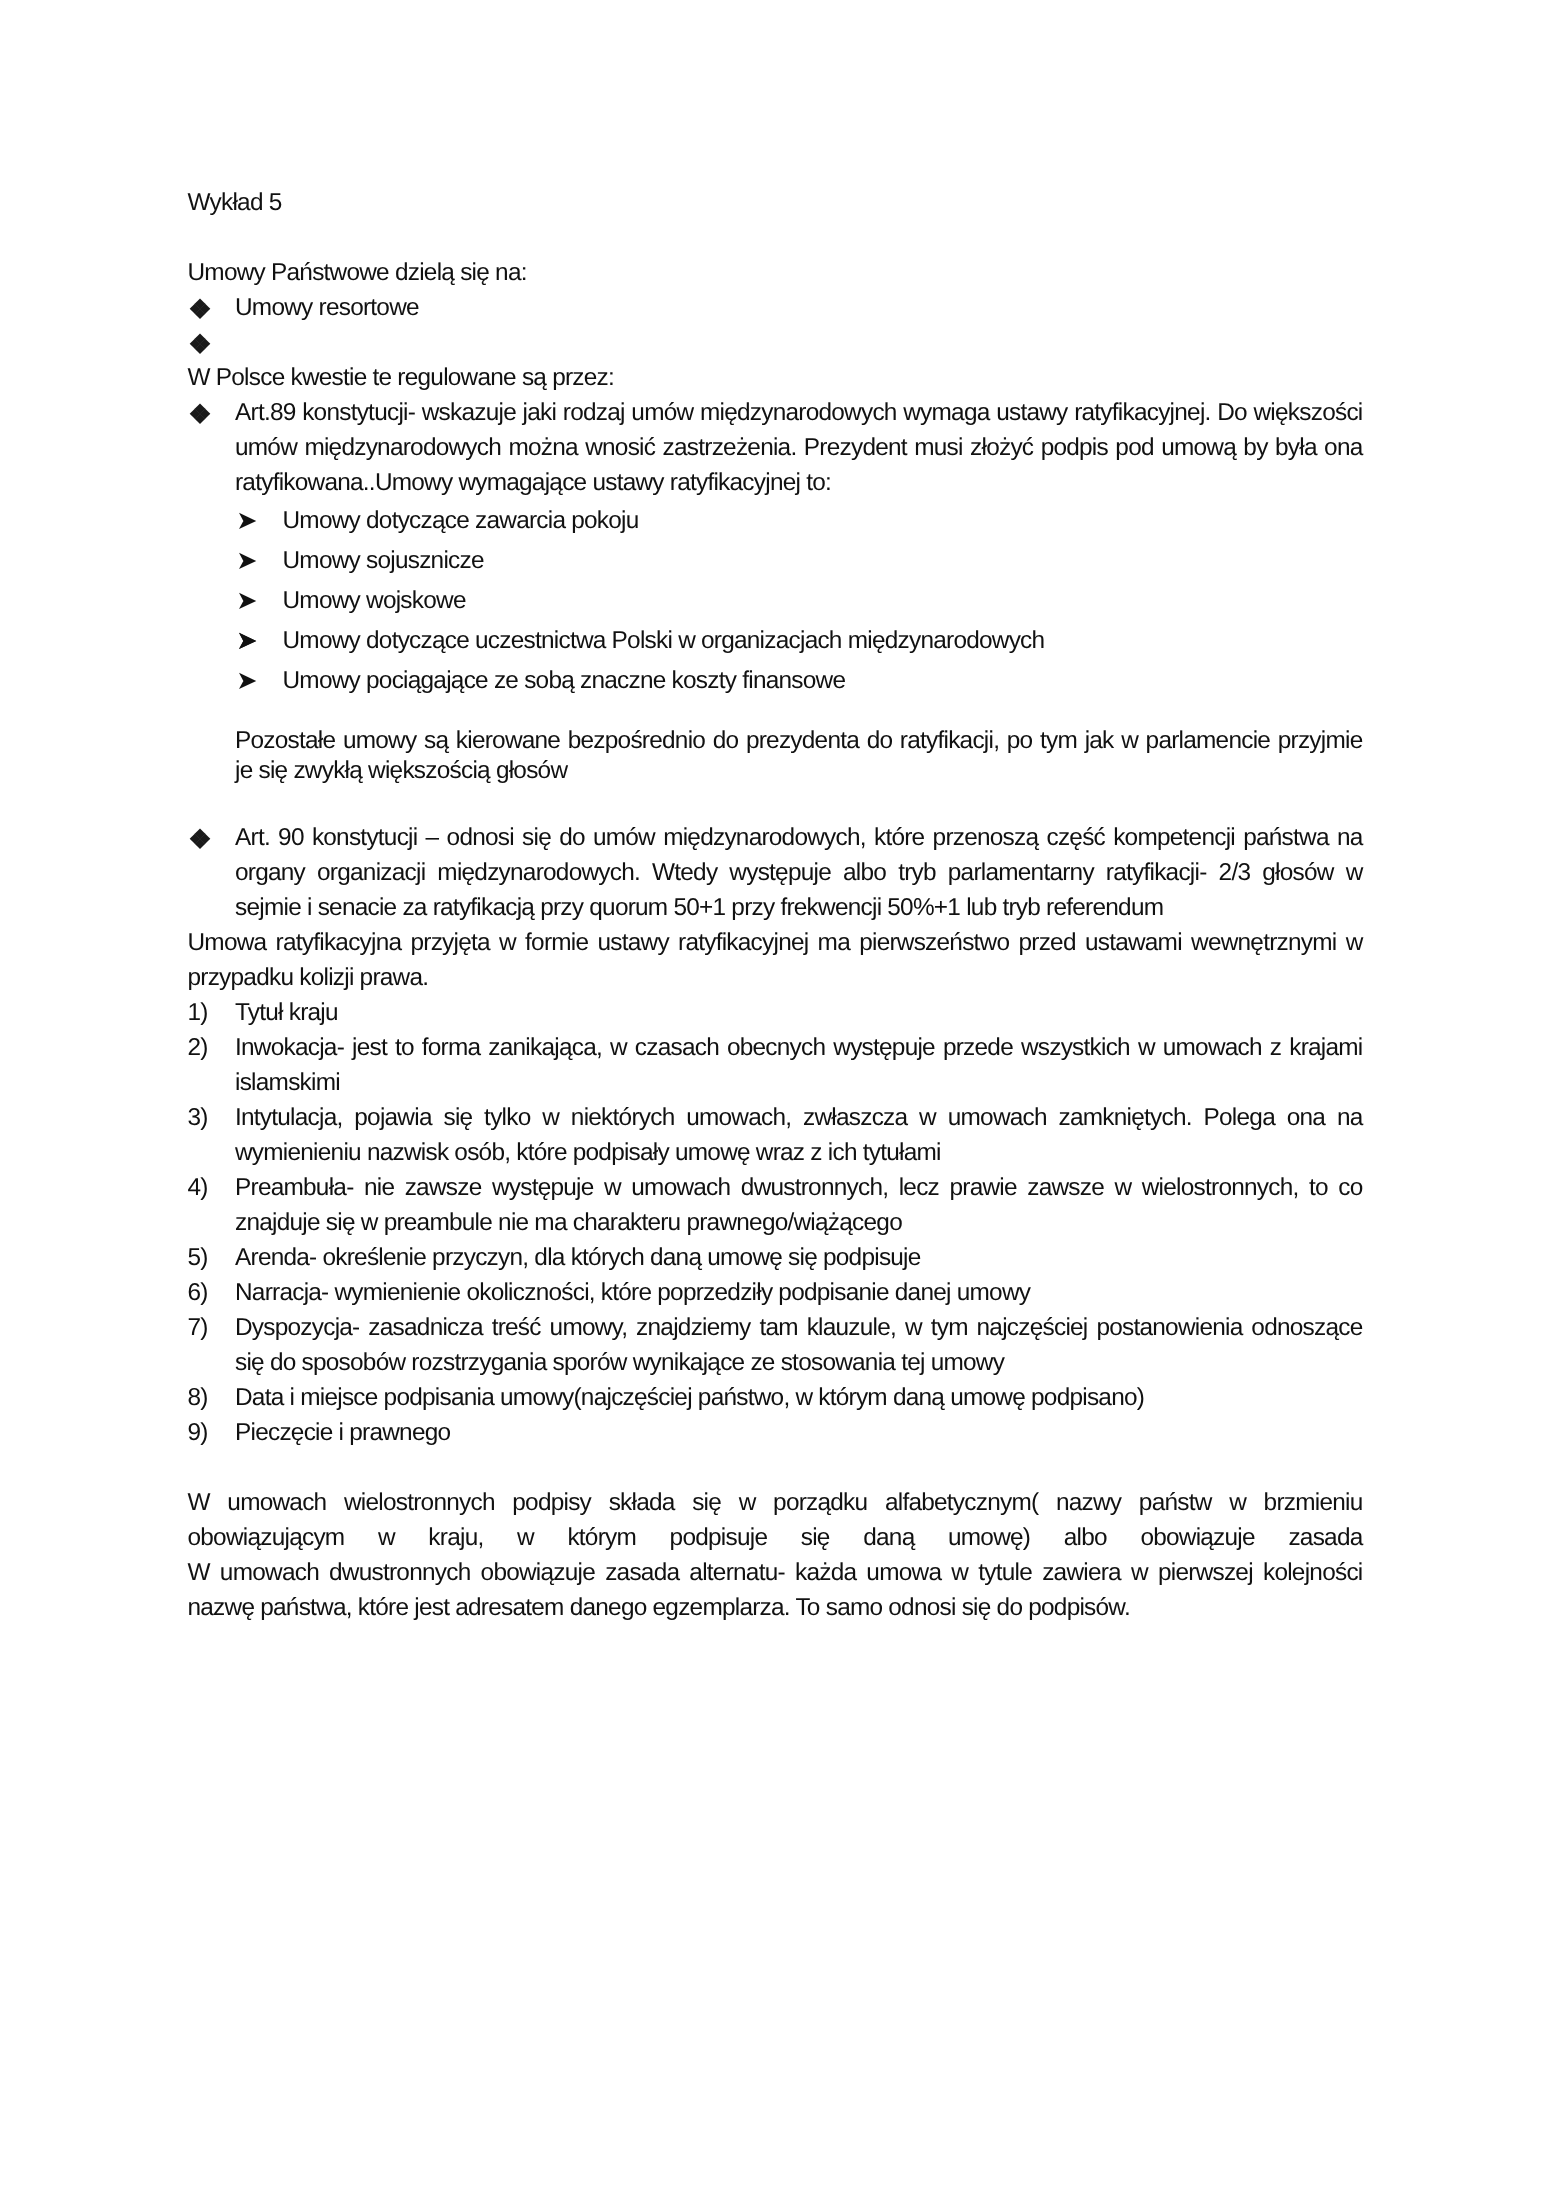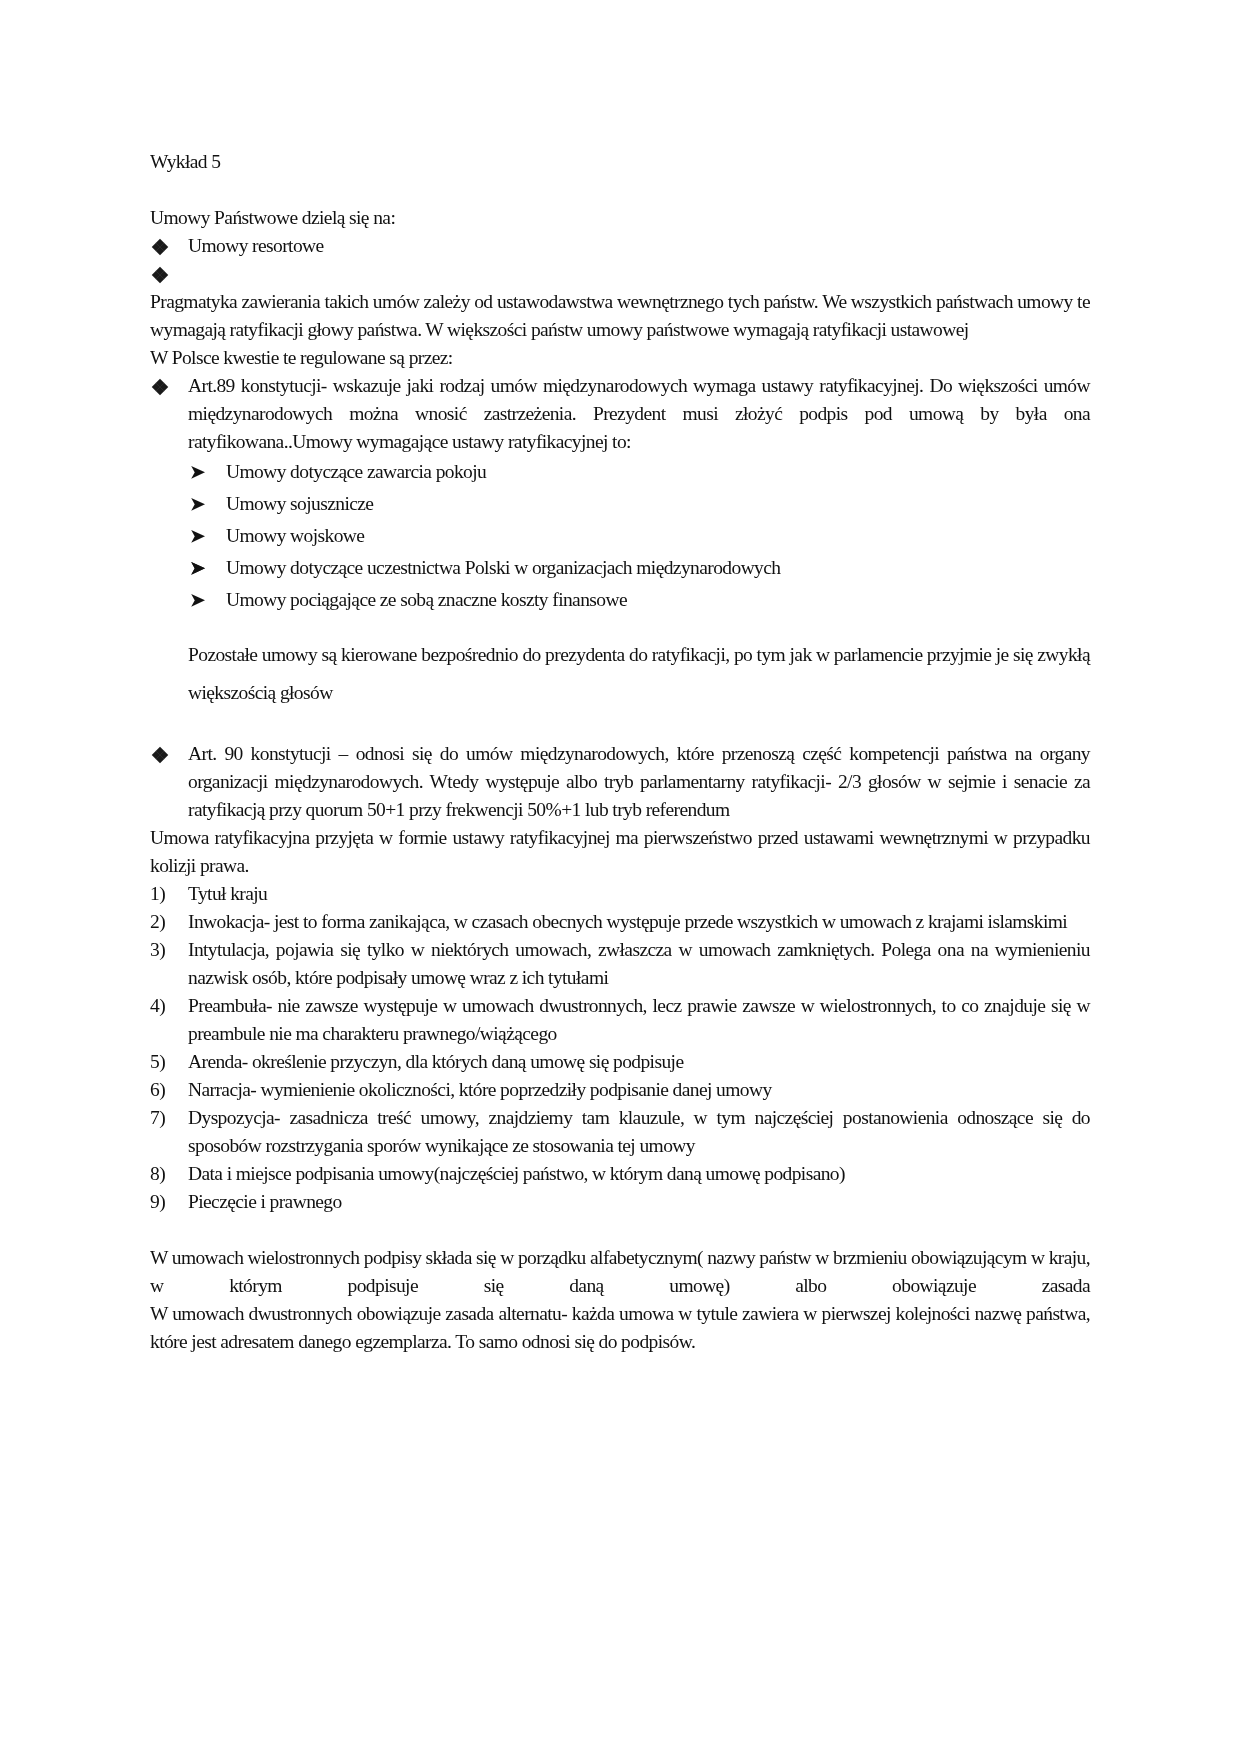--- a/index.html
+++ b/index.html
@@ -1,19 +1,19 @@
 <!DOCTYPE html>
 <html><head>
   <meta charset="utf-8">
   <style>
     html, body { margin: 0; padding: 0; background: #ffffff; }
     body { width: 1240px; height: 1754px; position: relative; overflow: hidden; }
     .page {
       position: absolute; left: 150px; top: 148px; width: 940px;
-      font-family: Liberation Serif, serif;
+      font-family: Liberation Sans, sans-serif;
       font-size: 19.5px; color: #111111; line-height: 28px;
       letter-spacing: -0.6px;
     }
     p { margin: 0; }
     .just { text-align: justify; text-align-last: left; }
     .gap-lg { height: 28px; }
     .gap-sm { height: 20px; }
     .blist { list-style: none; margin: 0; padding: 0; }
     .blist > li { position: relative; padding-left: 38px; }
     .diamond {
@@ -60,21 +60,20 @@
       <span class="diamond">
           <i></i>
           <i></i>
           <i></i>
           <i></i>
         </span>
     </li>
   </ul>
   <div class="gap-lg"></div>
 
-  <p class="just">Pragmatyka zawierania takich umów zależy od ustawodawstwa wewnętrznego tych państw. We wszystkich państwach umowy te wymagają ratyfikacji głowy państwa. W większości państw umowy państwowe wymagają ratyfikacji ustawowej</p>
   <p>W Polsce kwestie te regulowane są przez:</p>
 
   <ul class="blist">
     <li>
       <span class="diamond">
           <i></i>
           <i></i>
           <i></i>
           <i></i>
         </span>
@@ -85,21 +84,21 @@
   <ul class="alist indent">
     <li><span class="arrow">➤</span><span>Umowy dotyczące zawarcia pokoju</span></li>
     <li><span class="arrow">➤</span><span>Umowy sojusznicze</span></li>
     <li><span class="arrow">➤</span><span>Umowy wojskowe</span></li>
     <li><span class="arrow">➤</span></li>
     <li><span class="arrow">➤</span><span>Umowy dotyczące uczestnictwa Polski w organizacjach międzynarodowych</span></li>
     <li><span class="arrow">➤</span><span>Umowy pociągające ze sobą znaczne koszty finansowe</span></li>
   </ul>
   <div class="gap-sm"></div>
 
-  <p class="just indent" style="line-height:38px">Pozostałe umowy są kierowane bezpośrednio do prezydenta do ratyfikacji, po tym jak w parlamencie przyjmie je się zwykłą większością głosów</p>
+  <p class="just indent" style="line-height:24px">Pozostałe umowy są kierowane bezpośrednio do prezydenta do ratyfikacji, po tym jak w parlamencie przyjmie je się zwykłą większością głosów</p>
   <div class="gap-lg"></div>
 
   <ul class="blist">
     <li>
       <span class="diamond">
           <i></i>
           <i></i>
           <i></i>
           <i></i>
         </span>

